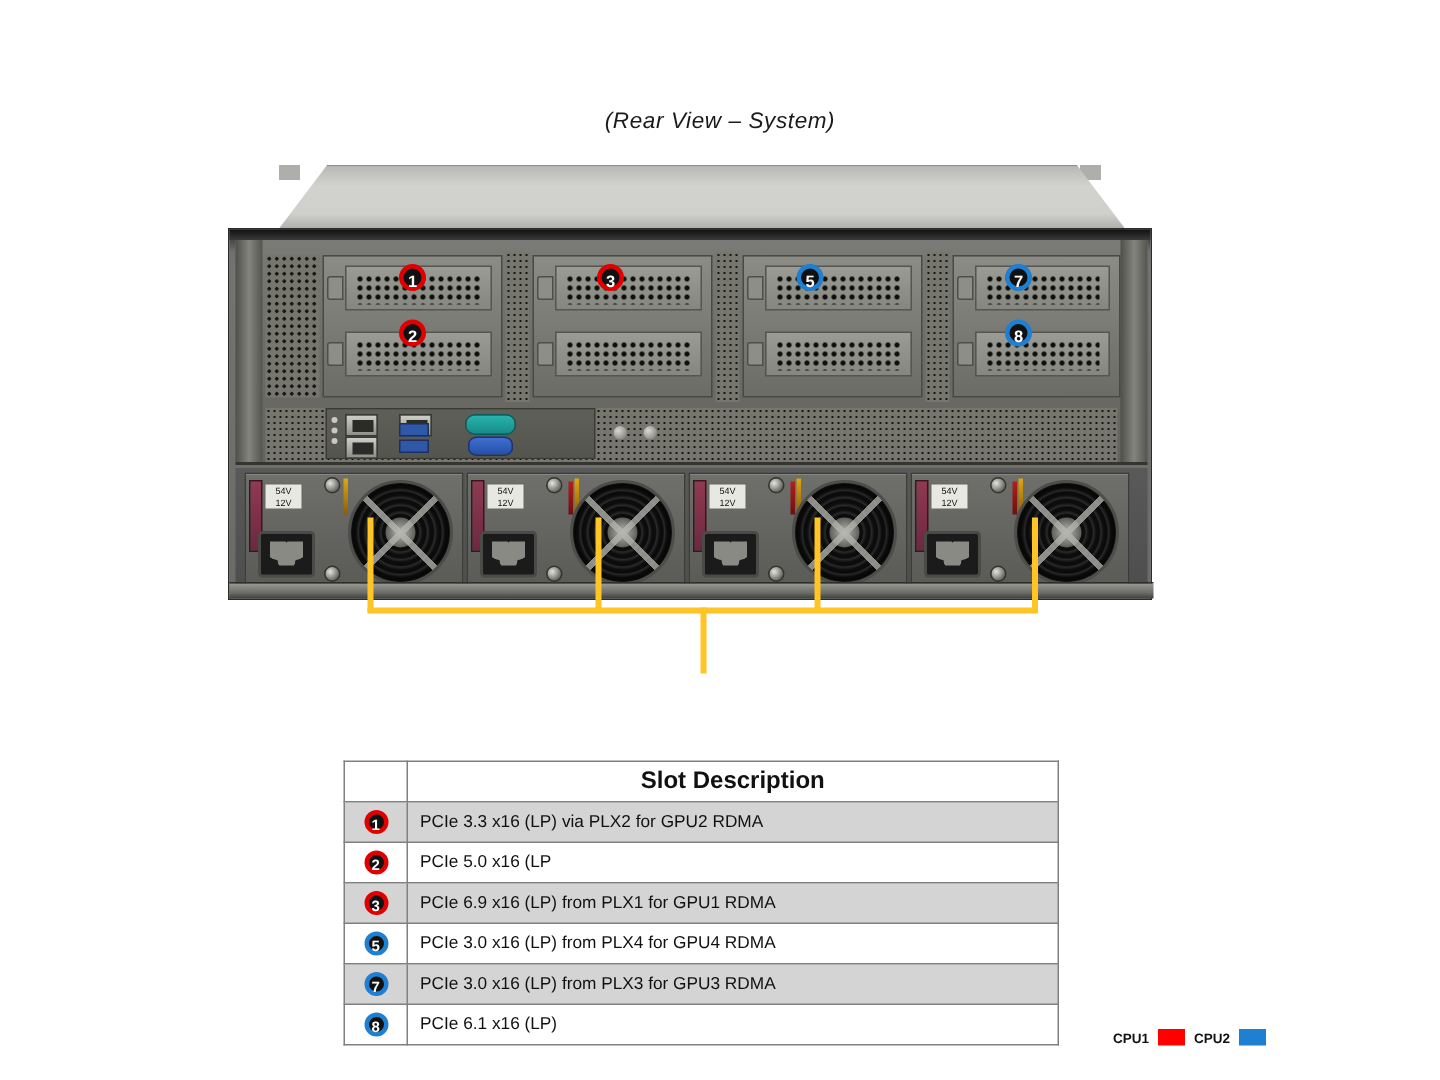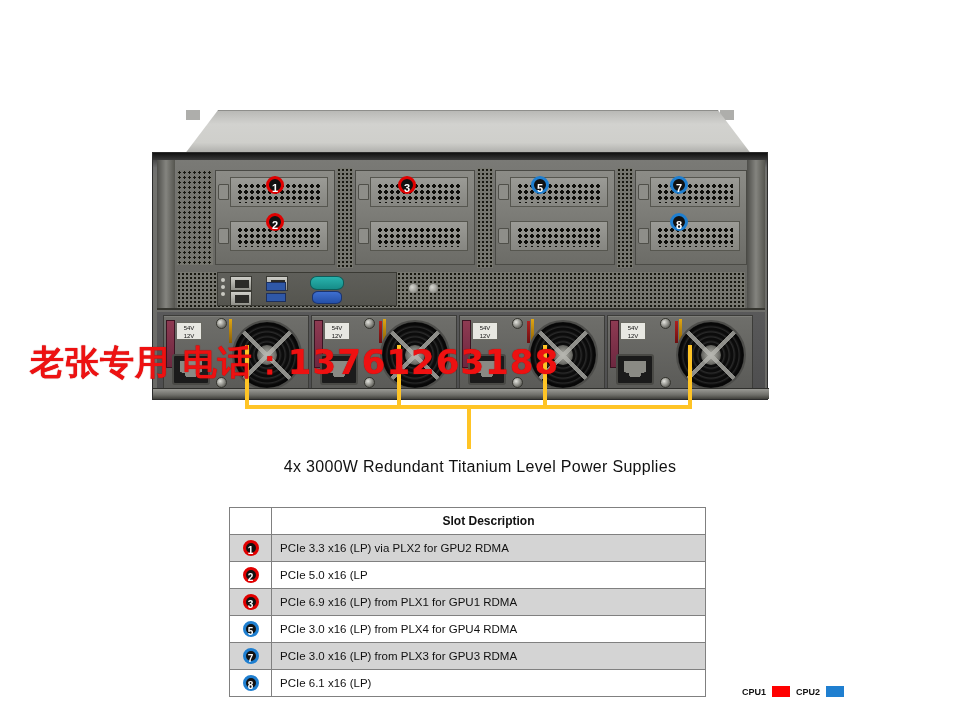--- a/index.html
+++ b/index.html
@@ -222,21 +222,21 @@
     width: 477px; border-collapse: collapse;
     font-size: 11.5px; color: #111;
     border: 1px solid #808080;
   }
   .slot-table td, .slot-table th {
     border: 1px solid #808080; height: 27px; padding: 0 8px;
     box-sizing: border-box; vertical-align: middle;
   }
   .slot-table .num-col { width: 42px; padding: 0; text-align: center; }
   .slot-table th.desc-head {
-    text-align: center; font-weight: bold; font-size: 12px; background:#fff;
+    text-align: center; font-weight: bold; font-size: 16px; background:#fff;
   }
   .slot-table tr.alt td { background: #d4d4d4; }
   .slot-table tr td { background: #ffffff; }
   .tbadge {
     display: inline-block; width: 16px; height: 16px; border-radius: 50%;
     color:#fff; font-size:10px; font-weight:bold; line-height:16px; text-align:center;
     box-sizing: border-box;
   }
   .tbadge.cpu1 { background:#111; border:3px solid #e00000; }
   .tbadge.cpu2 { background:#111; border:3px solid #1f7fd0; }
@@ -247,20 +247,21 @@
     display: flex; align-items: center; gap: 6px;
     font-size: 9px; font-weight: bold; color: #111;
   }
   .legend .sw { width: 18px; height: 11px; display:inline-block; }
 </style>
 </head>
 <body>
 
 <div id="page">
 
+  <div class="view-title">(Rear View – System)</div>
 
   <div class="server">
 
     <div class="top-ear l"></div>
     <div class="top-ear r"></div>
     <div class="top-cover"></div>
 
     <div class="body-shell">
       <div class="seam"></div>
 
@@ -406,30 +407,28 @@
     </div>
 
     <div class="badge cpu1" style="left:114px;top:66px;">1</div>
     <div class="badge cpu1" style="left:114px;top:103px;">2</div>
     <div class="badge cpu1" style="left:246px;top:66px;">3</div>
     <div class="badge cpu2" style="left:379px;top:66px;">5</div>
     <div class="badge cpu2" style="left:518px;top:66px;">7</div>
     <div class="badge cpu2" style="left:518px;top:103px;">8</div>
   </div>
 
-  <div class="watermark">老张专用 电话：13761263188</div>
 
   <div class="leader" style="left:245px;top:345px;width:4px;height:63px;"></div>
   <div class="leader" style="left:397px;top:345px;width:4px;height:63px;"></div>
   <div class="leader" style="left:543px;top:345px;width:4px;height:63px;"></div>
   <div class="leader" style="left:688px;top:345px;width:4px;height:63px;"></div>
   <div class="leader" style="left:245px;top:405px;width:447px;height:4px;"></div>
   <div class="leader" style="left:467px;top:405px;width:4px;height:44px;"></div>
 
-  <div class="psu-caption">4x 3000W Redundant Titanium Level Power Supplies</div>
 
   <table class="slot-table">
     <thead>
       <tr>
         <th class="num-col"></th>
         <th class="desc-head">Slot Description</th>
       </tr>
     </thead>
     <tbody>
       <tr class="alt">

